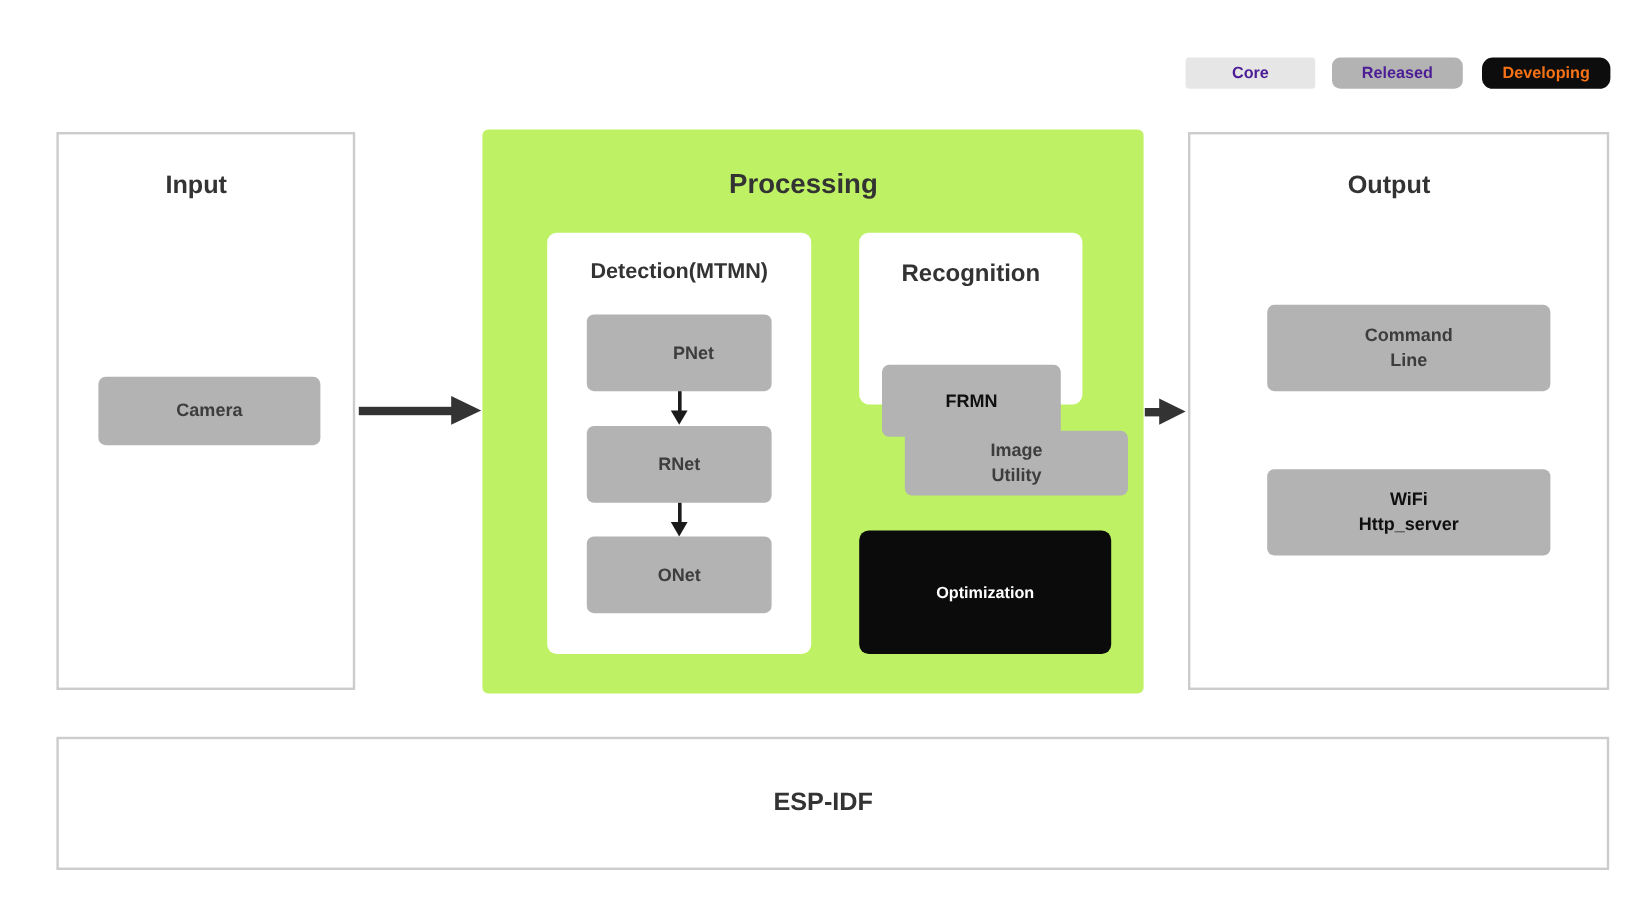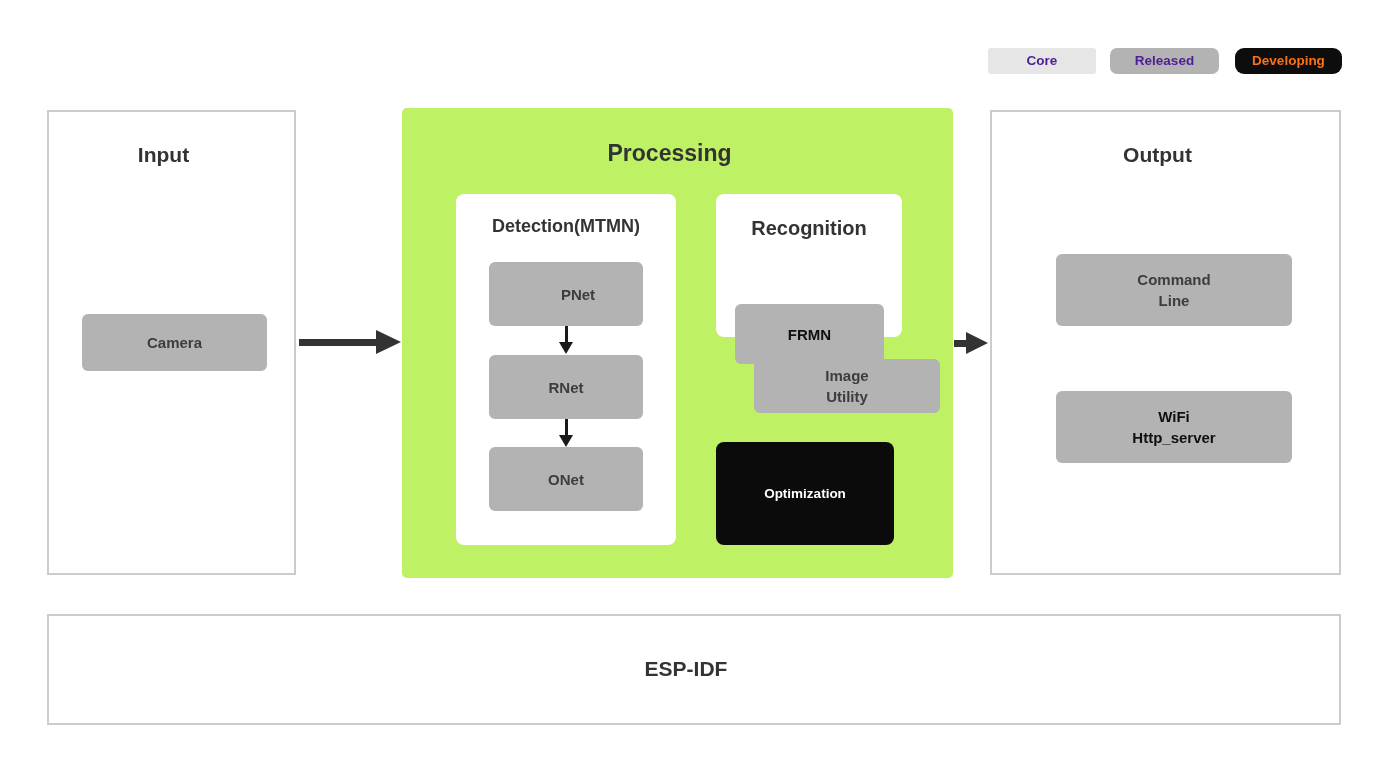--- a/index.html
+++ b/index.html
@@ -101,21 +101,21 @@
   }
   .card-detection .card-title   { top: 22px; font-size: 18px; }
   .card-recognition .card-title { top: 23px; font-size: 20px; }
 
   .block-pnet { left: 33px; top: 68px;  width: 154px; height: 64px; padding-left: 24px; }
   .block-rnet { left: 33px; top: 161px; width: 154px; height: 64px; }
   .block-onet { left: 33px; top: 253px; width: 154px; height: 64px; }
   .block-frmn { left: 19px; top: 65px;  width: 149px; height: 60px; margin-top: 45px; }
 
   .block-image-utility { left: 314px; top: 251px; width: 186px; height: 54px; margin-left: 38px; }
-  .block-optimization  { left: 314px; top: 334px; width: 178px; height: 103px; }
+  .block-optimization  { left: 314px; top: 334px; width: 210px; height: 103px; }
 
   
   .block-command { left: 64px; top: 142px; width: 236px; height: 72px; align-items: center; }
   .block-wifi    { left: 64px; top: 279px; width: 236px; height: 72px; }
 
   
   .h-arrow { position: absolute; }
   .h-arrow .shaft {
     position: absolute;
     top: 9px;

